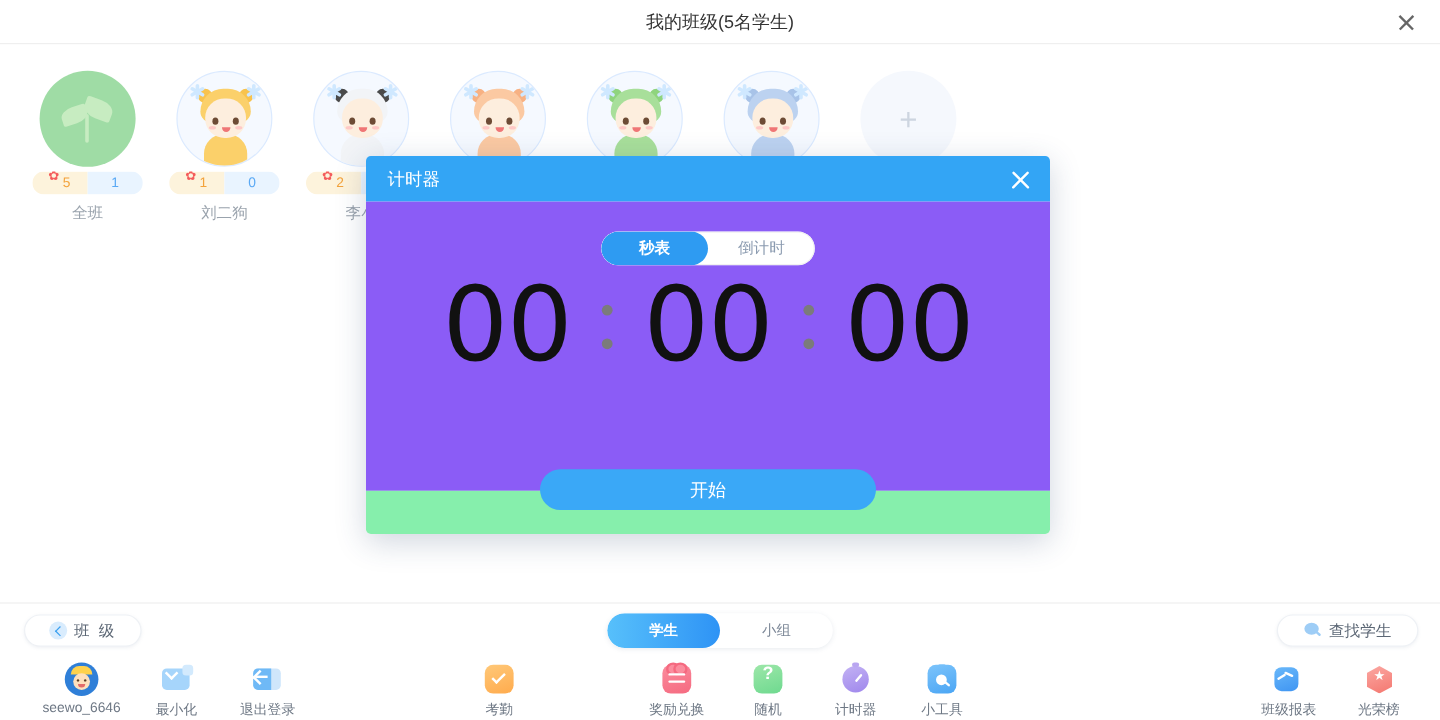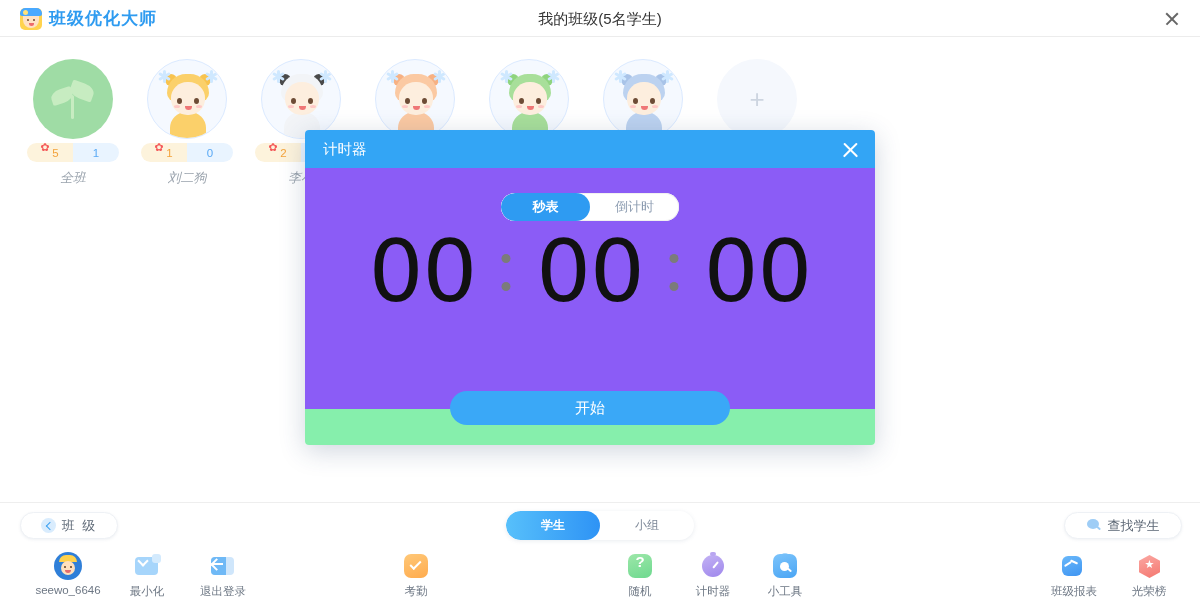--- a/index.html
+++ b/index.html
@@ -182,21 +182,21 @@
   .star {
     width: 9px; height: 9px; position: relative; display: inline-block;
   }
   .star:before {
     content: "✿"; position: absolute; left: -1px; top: -6px;
     font-size: 11px; color: #f45b5b; line-height: 1;
   }
   .student-name {
     margin-top: 7px; font-size: 13px; color: #9aa3ad;
     max-width: 100px; white-space: nowrap; overflow: hidden;
-    text-overflow: ellipsis; text-align: center; font-style: italic;
+    text-overflow: ellipsis; text-align: center;
   }
 
   
   .modal {
     position: absolute; left: 305px; top: 130px;
     width: 570px; height: 315px;
     background: #ffffff;
     border-radius: 4px;
     box-shadow: 0 6px 26px rgba(40, 70, 110, .22);
     overflow: hidden;
@@ -511,30 +511,20 @@
     text-align: center; color: #ffffff; font-size: 11px; line-height: 1;
   }
 </style>
 </head>
 <body>
 
 <div id="app">
 
   <div class="titlebar">
     <div class="window-title">我的班级(5名学生)</div>
-    <div class="brand">
-      <div class="brand-logo">
-        <div class="hat"></div>
-          <div class="face"></div>
-        <div class="eye l"></div>
-          <div class="eye r"></div>
-          <div class="mouth"></div>
-      </div>
-      <div class="brand-name">班级优化大师</div>
-    </div>
     <div class="win-close"></div>
   </div>
 
   <div class="student-area">
     <div class="student-row" id="student-row">
         <div class="student-cell">
           <div class="avatar-wrap">
             <div class="avatar-circle sprout">
               <div class="sprout-leaf">
                 <i class="stem"></i>
@@ -799,20 +789,28 @@
 
     <div class="tool" style="left:379px">
       <div class="tool-ico">
         <span class="sq orange"></span>
           <span class="check"></span>
       </div>
       <div class="tool-label">考勤</div>
     </div>
 
 
+    <div class="tool" style="left:527px">
+      <div class="tool-ico">
+        <span class="sq pink"></span>
+          <span class="gift-bow"></span>
+          <span class="swap"></span>
+      </div>
+      <div class="tool-label">奖励兑换</div>
+    </div>
 
     <div class="tool" style="left:603px">
       <div class="tool-ico">
         <span class="sq green"></span>
           <span class="qmark">?</span>
       </div>
       <div class="tool-label">随机</div>
     </div>
 
     <div class="tool" style="left:676px">

